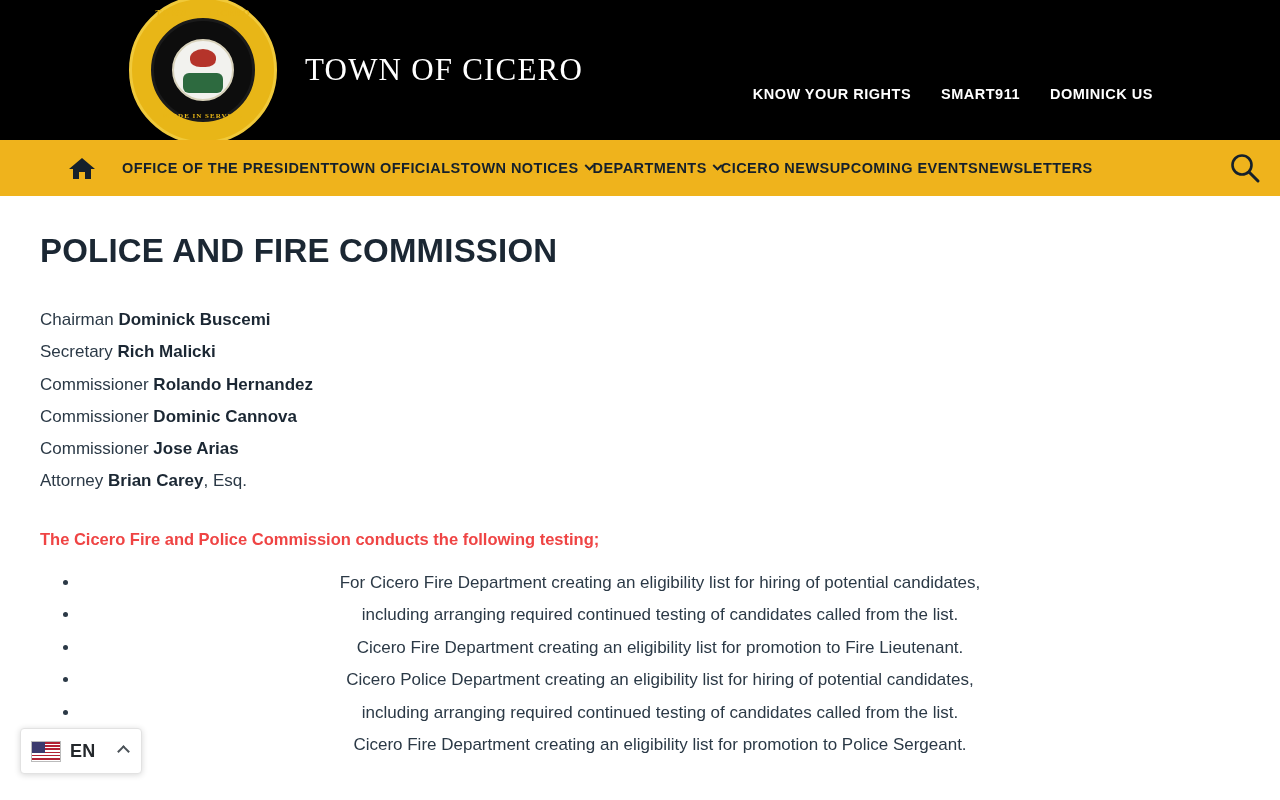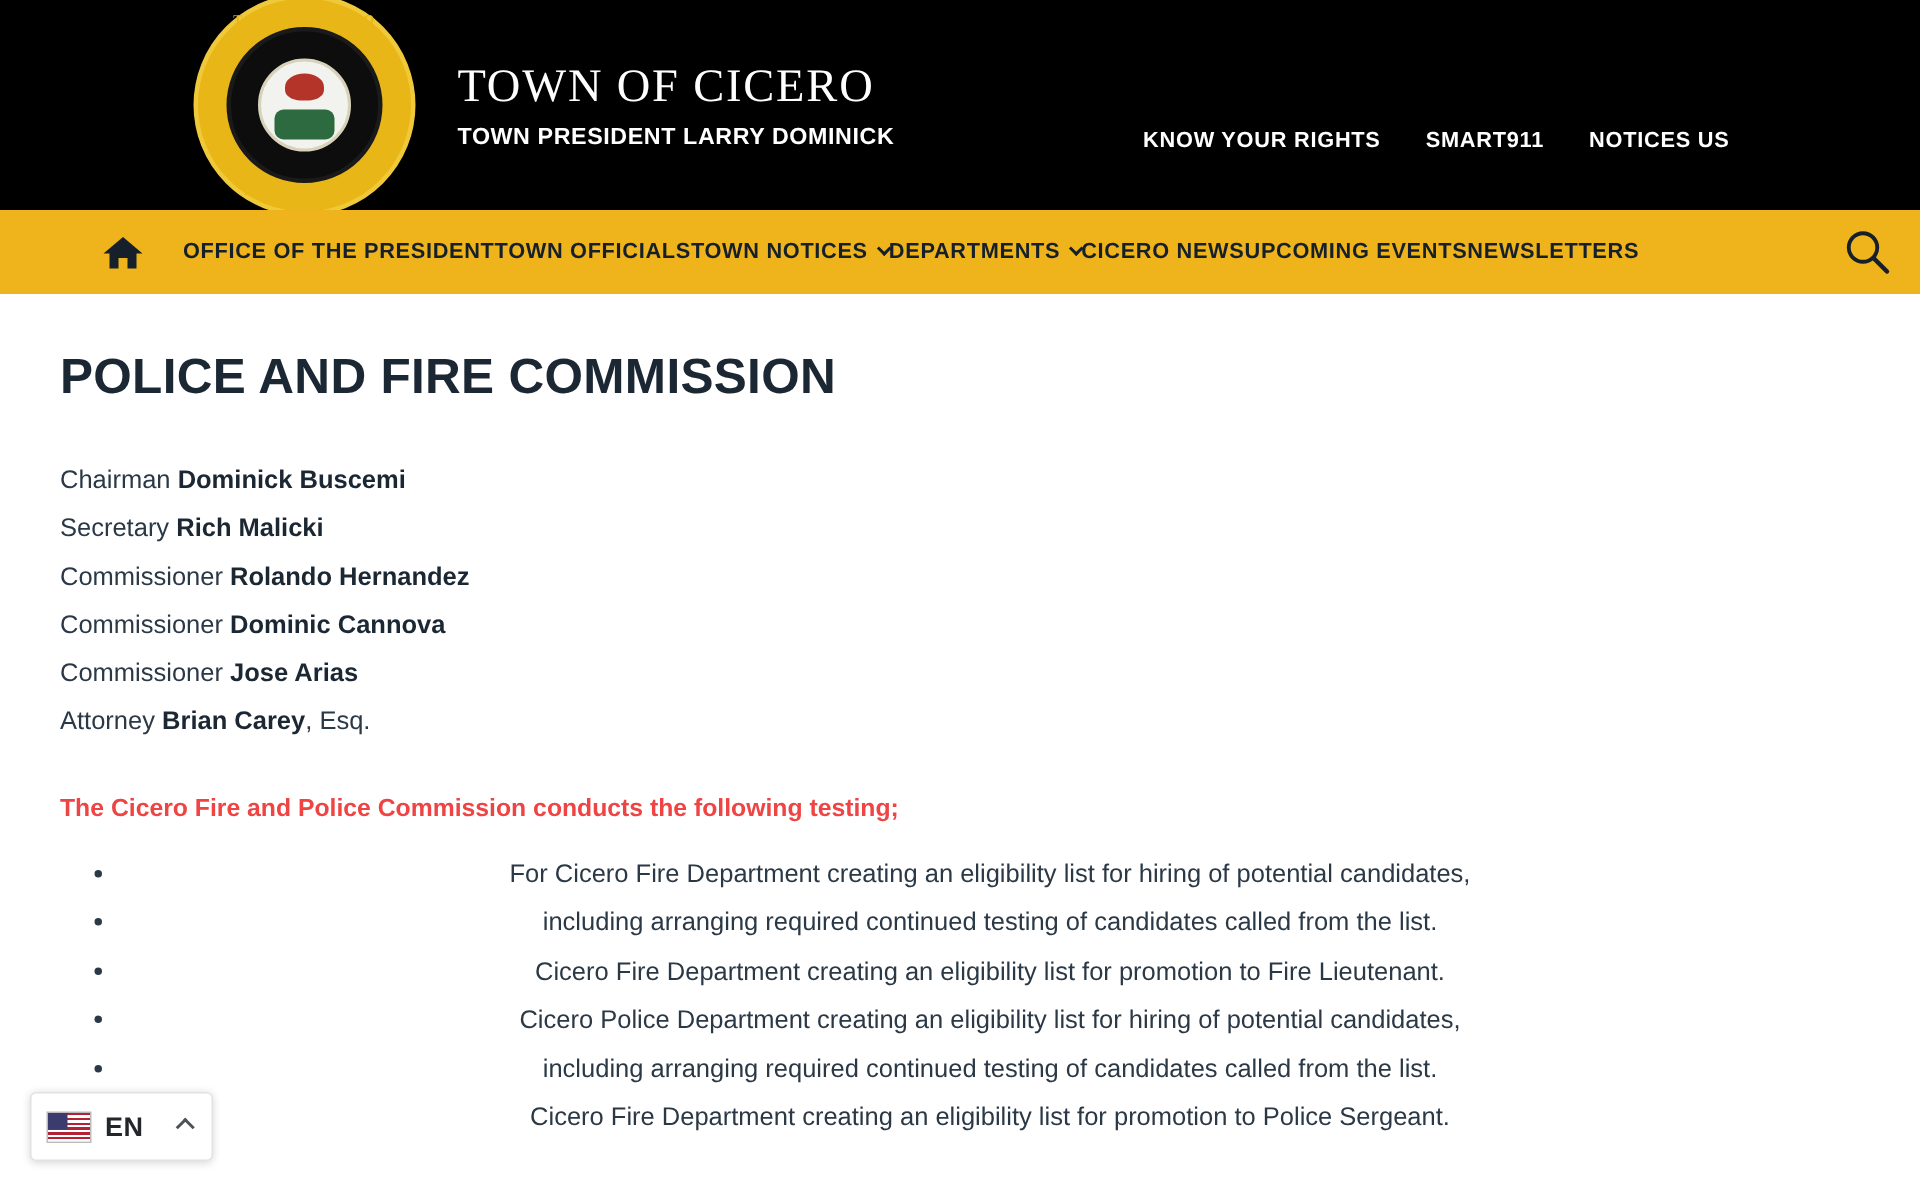--- a/index.html
+++ b/index.html
@@ -70,21 +70,21 @@
     position: absolute;
     width: 100%;
     text-align: center;
     color: #e8b617;
     font-size: 9px;
     font-weight: bold;
     letter-spacing: 1px;
     font-family: "Liberation Serif", serif;
   }
   .seal-text-top { top: 9px; }
-  .seal-text-bot { bottom: 9px; font-size: 7px; }
+  .seal-text-bot { bottom: 21px; font-size: 7px; }
 
   .brand-text { margin-left: 28px; }
   .brand-title {
     font-family: "Liberation Serif", serif;
     color: #ffffff;
     font-size: 31px;
     letter-spacing: 1.2px;
     font-weight: normal;
     line-height: 1.15;
   }
@@ -252,28 +252,27 @@
   <div class="brand">
     <div class="seal">
       <div class="seal-text-top">TOWN OF CICERO</div>
       <div class="seal-inner">
         <div class="seal-core"></div>
       </div>
       <div class="seal-text-bot">PRIDE IN SERVICE</div>
     </div>
     <div class="brand-text">
       <div class="brand-title">TOWN OF CICERO</div>
-      <div class="brand-sub">TOWN PRESIDENT LARRY DOMINICK</div>
     </div>
   </div>
 
   <div class="top-links">
     <a href="#">KNOW YOUR RIGHTS</a>
     <a href="#">SMART911</a>
-    <a href="#">NOTICES US</a>
+    <a href="#">DOMINICK US</a>
   </div>
 </div>
 
 <div class="navbar">
   <div class="nav-home">
     <svg viewBox="0 0 28 24" width="28" height="24" aria-hidden="true">
       <path d="M14 2 L27 13 L23 13 L23 23 L17 23 L17 16 L11 16 L11 23 L5 23 L5 13 L1 13 Z" fill="#15202b"></path>
     </svg>
   </div>
 

